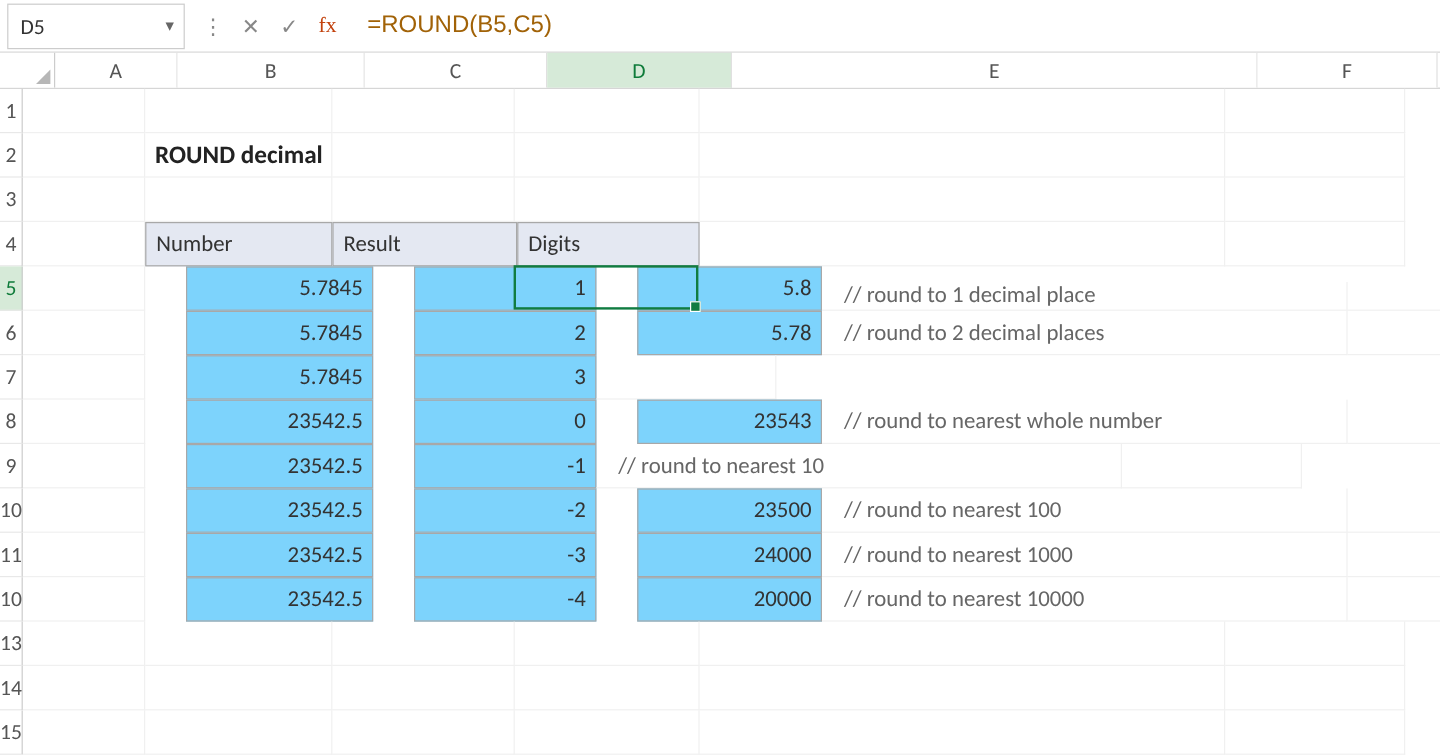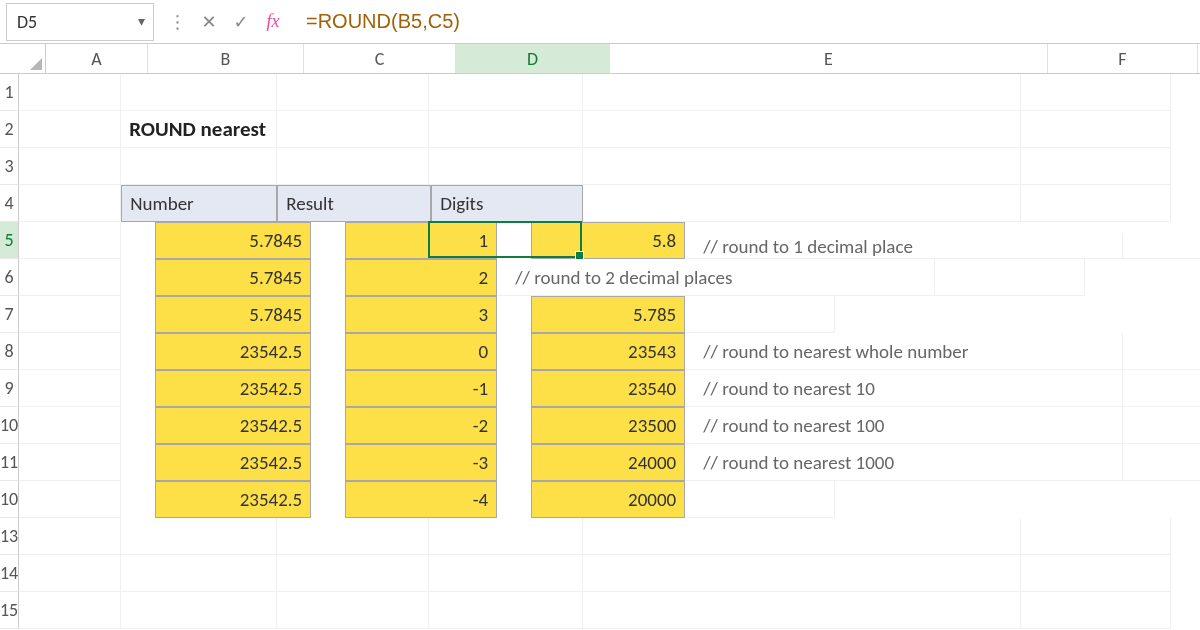--- a/index.html
+++ b/index.html
@@ -37,21 +37,21 @@
   .name-box .chev { color: #666; font-size: 14px; }
   .fb-icons {
     display: flex;
     align-items: center;
     gap: 10px;
     padding: 0 12px;
     color: #888;
   }
   .fb-icons .dots { letter-spacing: -1px; }
   .fb-icons span { display: inline-flex; align-items: center; justify-content: center; width: 22px; height: 22px; font-size: 18px; }
-  .fx { font-style: italic; font-family: "Times New Roman", serif; font-size: 20px; color: #ec4899; }
+  .fx { font-family: "Times New Roman", serif; font-size: 20px; color: #c2410c; }
   .formula-input {
     flex: 1;
     height: 38px;
     border: none;
     outline: none;
     font-size: 20px;
     padding-left: 10px;
     color: #a16207;
     background: transparent;
   }
@@ -129,21 +129,21 @@
   .bold { font-weight: 700; font-size: 21px; color: #222; }
   .comment { color: #666; font-size: 19px; }
   
   .tbl-header {
     background: #e4e8f2;
     border: 1px solid #a8a8a8;
     color: #333;
     font-weight: 400;
   }
   .tbl-cell {
-    background: #fde047;
+    background: #7dd3fc;
     border: 1px solid #a8a8a8;
     margin-left: 34px;
   }
   
   .selection {
     position: absolute;
     border: 2px solid #107c41;
     pointer-events: none;
     background: transparent;
   }
@@ -209,21 +209,21 @@
     <div class="cell-row">
         <div class="cell" style="width: 102px;"></div>
         <div class="cell" style="width: 156px;"></div>
         <div class="cell" style="width: 152px;"></div>
         <div class="cell" style="width: 154px;"></div>
         <div class="cell" style="width: 438px;"></div>
         <div class="cell" style="width: 150px;"></div>
       </div>
       <div class="cell-row">
         <div class="cell" style="width: 102px;"></div>
-        <div class="cell bold" style="width: 156px; overflow: visible; white-space: nowrap;">ROUND nearest</div>
+        <div class="cell bold" style="width: 156px; overflow: visible; white-space: nowrap;">ROUND decimal</div>
         <div class="cell" style="width: 152px;"></div>
         <div class="cell" style="width: 154px;"></div>
         <div class="cell" style="width: 438px;"></div>
         <div class="cell" style="width: 150px;"></div>
       </div>
       <div class="cell-row">
         <div class="cell" style="width: 102px;"></div>
         <div class="cell" style="width: 156px;"></div>
         <div class="cell" style="width: 152px;"></div>
         <div class="cell" style="width: 154px;"></div>
@@ -243,43 +243,42 @@
         <div class="cell tbl-cell right" style="width: 156px;">5.7845</div>
         <div class="cell tbl-cell right" style="width: 152px;">1</div>
         <div class="cell tbl-cell right" style="width: 154px;">5.8</div>
         <div class="cell comment" style="width: 438px; padding-left: 18px; margin-top: 13px;">// round to 1 decimal place</div>
         <div class="cell" style="width: 150px;"></div>
       </div>
       <div class="cell-row">
         <div class="cell" style="width: 102px;"></div>
         <div class="cell tbl-cell right" style="width: 156px;">5.7845</div>
         <div class="cell tbl-cell right" style="width: 152px;">2</div>
+        <div class="cell tbl-cell right" style="width: 154px;">5.78</div>
         <div class="cell comment" style="width: 438px; padding-left: 18px;">// round to 2 decimal places</div>
         <div class="cell" style="width: 150px;"></div>
       </div>
       <div class="cell-row">
         <div class="cell" style="width: 102px;"></div>
         <div class="cell tbl-cell right" style="width: 156px;">5.7845</div>
         <div class="cell tbl-cell right" style="width: 152px;">3</div>
-        <div class="cell tbl-cell right" style="width: 154px;">5.785</div>
         <div class="cell" style="width: 150px;"></div>
       </div>
       <div class="cell-row">
         <div class="cell" style="width: 102px;"></div>
         <div class="cell tbl-cell right" style="width: 156px;">23542.5</div>
         <div class="cell tbl-cell right" style="width: 152px;">0</div>
         <div class="cell tbl-cell right" style="width: 154px;">23543</div>
         <div class="cell comment" style="width: 438px; padding-left: 18px;">// round to nearest whole number</div>
         <div class="cell" style="width: 150px;"></div>
       </div>
       <div class="cell-row">
         <div class="cell" style="width: 102px;"></div>
         <div class="cell tbl-cell right" style="width: 156px;">23542.5</div>
         <div class="cell tbl-cell right" style="width: 152px;">-1</div>
-        <div class="cell tbl-cell right" style="width: 154px;">23540</div>
         <div class="cell comment" style="width: 438px; padding-left: 18px;">// round to nearest 10</div>
         <div class="cell" style="width: 150px;"></div>
       </div>
       <div class="cell-row">
         <div class="cell" style="width: 102px;"></div>
         <div class="cell tbl-cell right" style="width: 156px;">23542.5</div>
         <div class="cell tbl-cell right" style="width: 152px;">-2</div>
         <div class="cell tbl-cell right" style="width: 154px;">23500</div>
         <div class="cell comment" style="width: 438px; padding-left: 18px;">// round to nearest 100</div>
         <div class="cell" style="width: 150px;"></div>
@@ -290,20 +289,21 @@
         <div class="cell tbl-cell right" style="width: 152px;">-3</div>
         <div class="cell tbl-cell right" style="width: 154px;">24000</div>
         <div class="cell comment" style="width: 438px; padding-left: 18px;">// round to nearest 1000</div>
         <div class="cell" style="width: 150px;"></div>
       </div>
       <div class="cell-row">
         <div class="cell" style="width: 102px;"></div>
         <div class="cell tbl-cell right" style="width: 156px;">23542.5</div>
         <div class="cell tbl-cell right" style="width: 152px;">-4</div>
         <div class="cell tbl-cell right" style="width: 154px;">20000</div>
+        <div class="cell comment" style="width: 438px; padding-left: 18px;">// round to nearest 10000</div>
         <div class="cell" style="width: 150px;"></div>
       </div>
       <div class="cell-row">
         <div class="cell" style="width: 102px;"></div>
         <div class="cell" style="width: 156px;"></div>
         <div class="cell" style="width: 152px;"></div>
         <div class="cell" style="width: 154px;"></div>
         <div class="cell" style="width: 438px;"></div>
         <div class="cell" style="width: 150px;"></div>
       </div>

